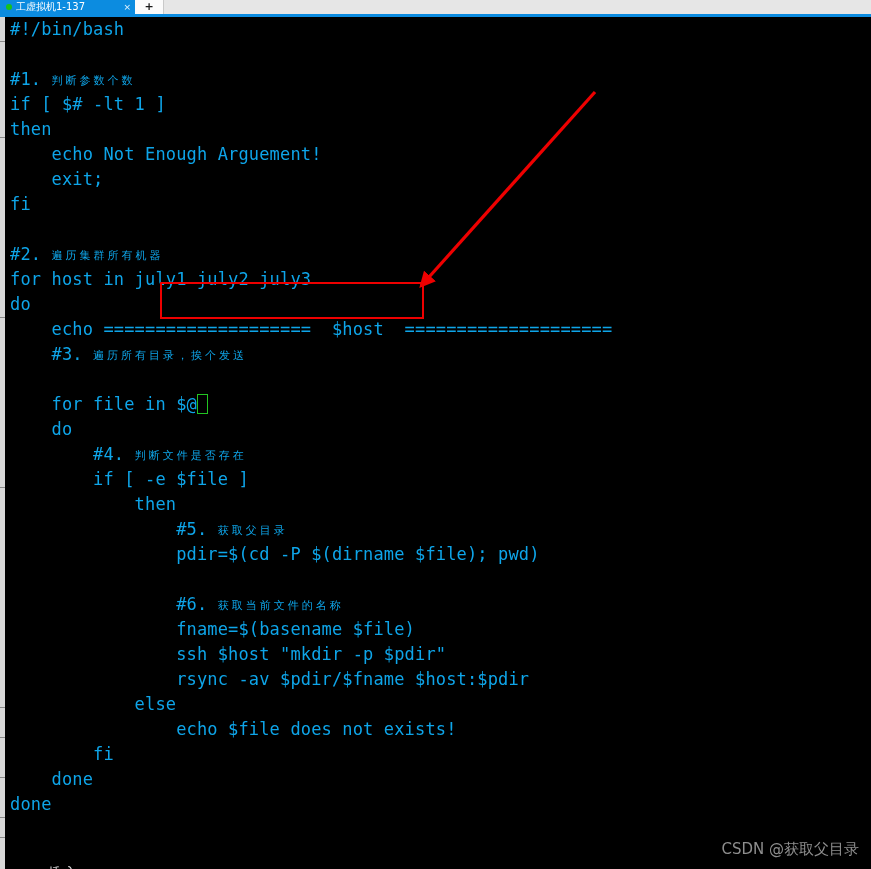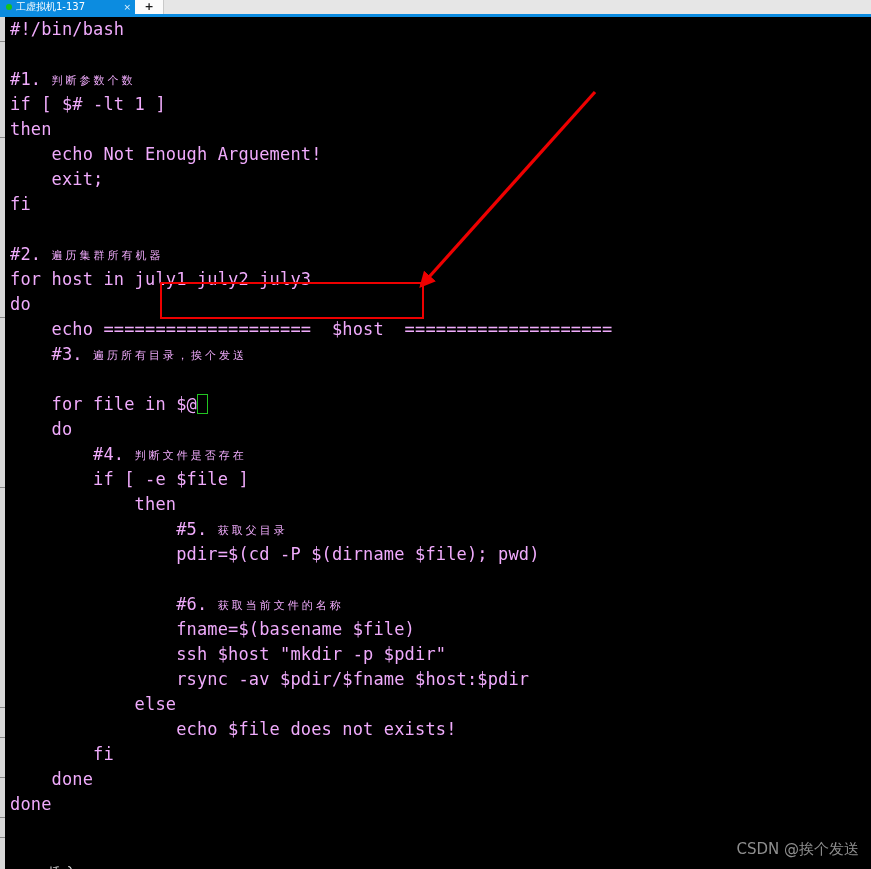--- a/index.html
+++ b/index.html
@@ -110,21 +110,21 @@
     width: 5px;
     height: 1px;
     background: #8a8a8a;
   }
 
   #code {
     position: absolute;
     left: 10px;
     top: 0px;
     width: 861px;
-    color: #f0abfc;
+    color: #0ea5e9;
     font-family: "DejaVu Sans Mono", "Liberation Mono", monospace;
     font-size: 17px;
     line-height: 25px;
     white-space: pre;
     letter-spacing: 0.15px;
   }
   .ln { display: block; height: 25px; }
   .cmt-cn {
     font-family: Liberation Serif, serif;
     font-size: 11px;
@@ -226,16 +226,16 @@
       <defs>
         <marker id="arrowhead" markerWidth="5" markerHeight="5" refX="4.2" refY="2.5" orient="auto">
           <path d="M0,0 L5,2.5 L0,5 z" fill="#ee0000"></path>
         </marker>
       </defs>
       <line x1="595" y1="75" x2="421" y2="269" stroke="#ee0000" stroke-width="3.2" marker-end="url(#arrowhead)"></line>
     </svg>
 
     <div id="statusline"><span>--  </span><span class="cn">插入</span><span>  --</span></div>
 
-    <div id="watermark">CSDN @挨个发送</div>
+    <div id="watermark">CSDN @获取父目录</div>
 
   </div>
 </div>
 
 </body></html>

